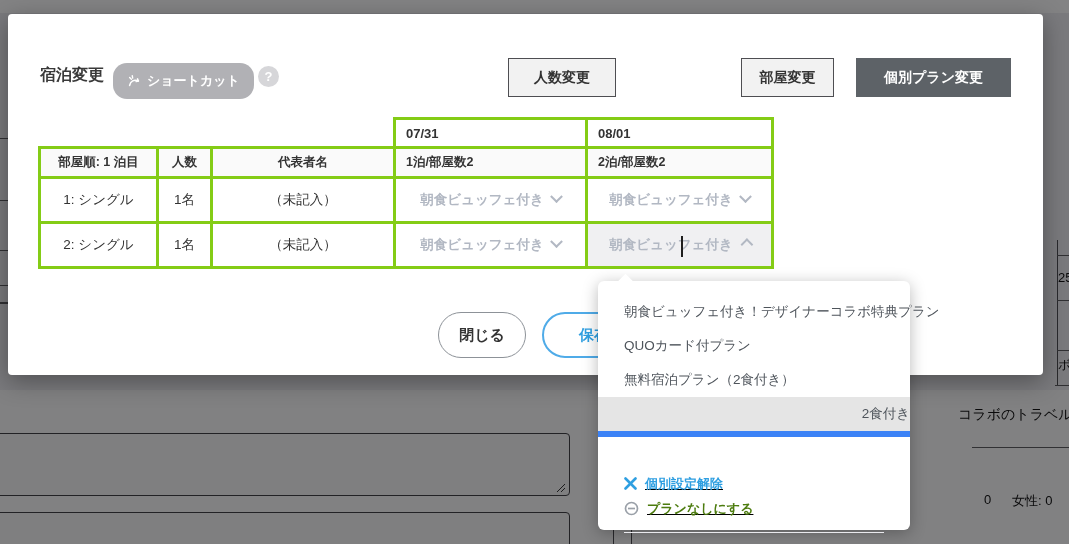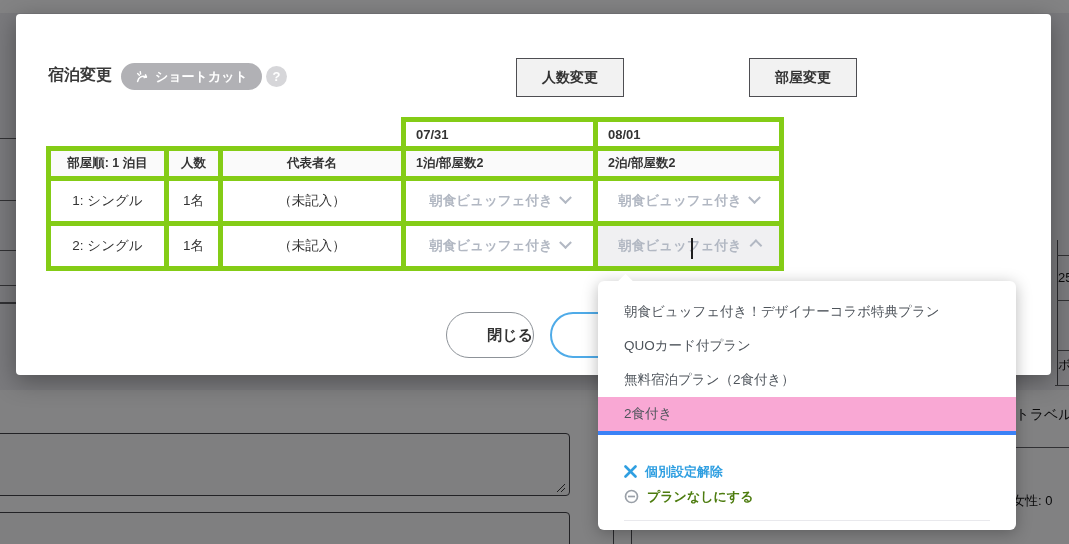--- a/index.html
+++ b/index.html
@@ -12,63 +12,63 @@
   .bg-bottom{left:0;top:390px;width:1069px;height:154px;background:#fafafa;}
   .bg-line{background:#5a5a5e;}
   .bg-text{color:#0c0c0c;font-size:13px;white-space:nowrap;}
   .bg-textarea{box-sizing:border-box;border:1px solid #3c3c40;border-radius:4px;background:#f6f6f6;}
   .bg-vline{width:1px;background:#4a4a4e;}
 
   
   .scrim{left:0;top:0;width:1069px;height:544px;background:rgba(8,8,10,0.5);z-index:5;}
 
   
-  .modal{left:16px;top:14px;width:1035px;height:361px;background:#fff;border-radius:4px;
+  .modal{left:8px;top:14px;width:1035px;height:361px;background:#fff;border-radius:4px;
          box-shadow:0 6px 24px rgba(0,0,0,0.35);z-index:10;}
   .modal-title{left:32px;top:51px;font-size:16px;font-weight:bold;color:#3a3a3a;}
-  .badge{left:105px;top:49px;height:27px;border-radius:14px;background:#b1b1b5;color:#fff;
+  .badge{left:105px;top:49px;height:36px;border-radius:14px;background:#b1b1b5;color:#fff;
          font-size:13px;font-weight:bold;display:flex;align-items:center;gap:6px;padding:0 14px;}
   .help{left:250px;top:52px;width:21px;height:21px;border-radius:50%;background:#d6d6d9;color:#fff;
         font-size:13px;font-weight:bold;display:flex;align-items:center;justify-content:center;}
   .tab{top:44px;height:39px;box-sizing:border-box;border:1px solid #4e4e52;background:#f2f2f2;
        color:#333;font-weight:bold;font-size:14px;display:flex;align-items:center;justify-content:center;cursor:pointer;}
   .tab.active{background:#5d6267;border-color:#5d6267;color:#fff;}
 
   
   .grid{left:30px;top:103px;border-collapse:collapse;table-layout:fixed;}
-  .grid td,.grid th{box-sizing:border-box;border:5px solid #84cc16;text-align:center;
+  .grid td,.grid th{box-sizing:border-box;border:3px solid #84cc16;text-align:center;
                     font-size:13.5px;color:#333;background:#fff;overflow:hidden;}
   .grid .noborder{border:none;background:transparent;}
   .grid .date-cell{height:29px;text-align:left;padding-left:10px;font-size:13px;font-weight:bold;}
   .grid th{height:30px;background:#fafafa;font-size:12.5px;font-weight:bold;margin-left:28px;}
   .grid th.lft{text-align:left;padding-left:10px;}
   .grid .drow td{height:45px;}
   .grid .plan{position:relative;}
   .grid .plan .ptxt{font-weight:bold;color:#b2b8c3;}
   .grid .dashedl{border-left:1px dashed #c6c6cd;}
   .grid .cell-open{background:#f0f0f2;}
   .chev{display:inline-block;width:7px;height:7px;border-right:2px solid #b2b8c3;
         border-bottom:2px solid #b2b8c3;margin-left:8px;}
   .chev.down{transform:rotate(45deg) translate(-2px,-2px);}
   .chev.up{transform:rotate(-135deg) translate(-1px,1px);}
   .caret{position:absolute;left:93px;top:12px;width:1.5px;height:21px;background:#1e1e1e;}
 
   
   .pill{top:298px;height:46px;box-sizing:border-box;border-radius:23px;background:#fff;
-        font-size:15px;font-weight:bold;display:flex;align-items:center;justify-content:flex-end;cursor:pointer;}
+        font-size:15px;font-weight:bold;display:flex;align-items:center;justify-content:center;cursor:pointer;}
   .btn-close{left:430px;width:88px;border:1px solid #8d9298;color:#333;}
   .btn-save{left:534px;width:104px;border:2px solid #4fabe8;color:#2f9fe1;}
 
   
-  .dd{left:598px;top:281px;width:418px;height:249px;background:#fff;border-radius:6px;
+  .dd{left:598px;top:281px;width:312px;height:249px;background:#fff;border-radius:6px;
       box-shadow:0 3px 16px rgba(0,0,0,0.28);z-index:20;box-sizing:border-box;padding-top:14px;}
   .dd-notch{position:absolute;left:22px;top:-5px;width:11px;height:11px;background:#fff;transform:rotate(45deg);}
   .dd-item{height:34px;line-height:34px;padding-left:26px;font-size:13.5px;color:#4e545b;cursor:pointer;white-space:nowrap;}
-  .dd-item.selected{background:#f9a8d4;border-bottom:4px solid #3b82f6;}
-  .dd-footer{margin-top:24px;}
+  .dd-item.selected{background:#e5e5e5;border-bottom:6px solid #3b82f6;text-align:right;}
+  .dd-footer{margin-top:34px;text-decoration:underline;}
   .dd-action{display:flex;align-items:center;gap:8px;padding-left:26px;height:25px;
              font-size:13px;font-weight:bold;cursor:pointer;}
   .dd-action.blue{color:#2f9fe1;}
   .dd-action.gray{color:#4d7c0f;}
   .dd-divider{margin:11px 26px 0;border-top:1px solid #e9e9ed;}
 </style>
 </head>
 <body>
 
 <div class="canvas">
@@ -122,22 +122,25 @@
       <span>ショートカット</span>
     </div>
 
     <div class="abs help">
       <span>?</span>
     </div>
 
     <div class="abs tab" style="left:500px;width:108px;">
       <span>人数変更</span>
     </div>
-    <div class="abs tab" style="left:733px;width:108px;">
+    <div class="abs tab" style="left:733px;width:93px;">
       <span>部屋変更</span>
+    </div>
+    <div class="abs tab active" style="left:848px;width:155px;">
+      <span>個別プラン変更</span>
     </div>
 
     <table class="abs grid">
       <colgroup>
         <col style="width:118px">
           <col style="width:54px">
           <col style="width:183px">
         <col style="width:192px">
           <col style="width:186px">
       </colgroup>

